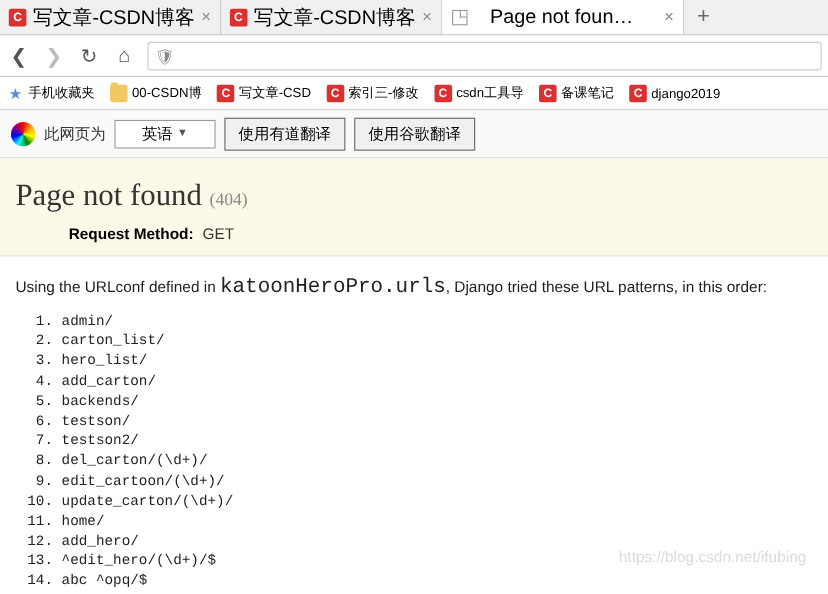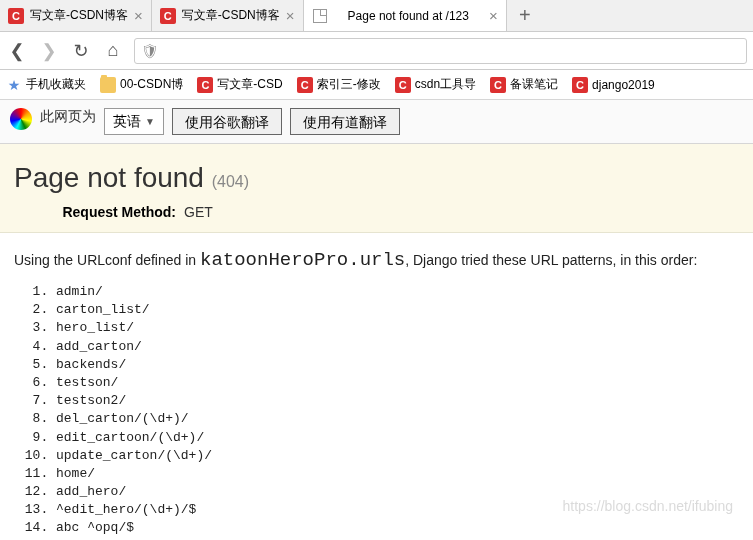--- a/index.html
+++ b/index.html
@@ -5,49 +5,49 @@
   * { margin: 0; padding: 0; box-sizing: border-box; }
   body { font-family: "Microsoft YaHei", Arial, sans-serif; font-size: 13px; background: #fff; color: #000; width: 753px; }
   
   .tabs-bar { display: flex; background: #f0f0f0; border-bottom: 1px solid #ccc; height: 32px; align-items: stretch; }
   .tab { display: flex; align-items: center; padding: 0 8px; border-right: 1px solid #ccc; min-width: 0; max-width: 220px; cursor: pointer; gap: 6px; }
   .tab.active { background: #fff; gap: 20px; }
   .tab-favicon { width: 16px; height: 16px; flex-shrink: 0; display: flex; align-items: center; justify-content: center; border-radius: 2px; }
   .c-icon { background: #dc3030; color: #fff; font-weight: bold; font-size: 11px; }
   .page-favicon { border: 1px solid #999; width: 14px; height: 14px; position: relative; background: #fff; }
   .page-favicon::after { content: ""; position: absolute; top: 0; right: 0; width: 5px; height: 5px; border-left: 1px solid #999; border-bottom: 1px solid #999; }
-  .tab-title { white-space: nowrap; overflow: hidden; text-overflow: ellipsis; flex: 1; font-size: 12px; }
+  .tab-title { white-space: nowrap; overflow: hidden; text-overflow: ellipsis; flex: 1; font-size: 18px; }
   .tab-close { color: #888; font-size: 15px; cursor: pointer; flex-shrink: 0; line-height: 1; }
   .new-tab { width: 36px; display: flex; align-items: center; justify-content: center; color: #666; font-size: 20px; cursor: pointer; }
 
   .nav-bar { display: flex; align-items: center; padding: 4px 6px; gap: 10px; border-bottom: 1px solid #ccc; height: 38px; }
   .nav-btn { color: #555; cursor: pointer; font-size: 18px; width: 22px; text-align: center; }
   .nav-btn.disabled { color: #bbb; }
   .addr-bar { flex: 1; display: flex; align-items: center; border: 1px solid #ccc; border-radius: 3px; padding: 3px 6px; gap: 6px; background: #fff; height: 26px; }
   .shield { color: #888; font-size: 14px; }
   .url { flex: 1; font-size: 14px; color: #333; outline: none; border: none; font-family: inherit; }
   .url .host { color: #000; }
   .url .rest { color: #888; }
 
   .bookmarks-bar { display: flex; align-items: center; padding: 4px 6px; gap: 14px; border-bottom: 1px solid #d6d6d6; height: 30px; font-size: 12px; }
   .bm-item { display: flex; align-items: center; gap: 4px; cursor: pointer; white-space: nowrap; }
   .bm-icon { width: 16px; height: 16px; flex-shrink: 0; display: flex; align-items: center; justify-content: center; border-radius: 2px; }
   .folder-icon { background: #f4c860; border-radius: 2px; position: relative; }
   .folder-icon::before { content: ""; position: absolute; top: -2px; left: 1px; width: 6px; height: 3px; background: #f4c860; border-radius: 1px 1px 0 0; }
   .star-icon { color: #5a8edc; font-size: 14px; }
 
-  .translate-bar { display: flex; padding: 8px 10px; gap: 8px; background: #fafafa; border-bottom: 1px solid #d6d6d6; height: 44px; font-size: 14px; }
+  .translate-bar { display: flex; align-items: center; padding: 8px 10px; gap: 8px; background: #fafafa; border-bottom: 1px solid #d6d6d6; height: 44px; font-size: 14px; }
   .color-wheel { width: 22px; height: 22px; border-radius: 50%; background: conic-gradient(red,orange,yellow,green,cyan,blue,purple,red); }
   .tbar-text { color: #333; }
-  .tbar-select { border: 1px solid #999; background: #fff; padding: 3px 8px; cursor: pointer; display: flex; align-items: center; gap: 4px; font-size: 14px; }
+  .tbar-select { border: 1px solid #999; background: #fff; padding: 3px 24px; cursor: pointer; display: flex; align-items: center; gap: 4px; font-size: 14px; }
   .tbar-select .caret { font-size: 10px; color: #555; }
   .tbar-btn { border: 1px solid #666; background: #f0f0f0; padding: 5px 12px; cursor: pointer; font-size: 14px; }
 
   .page404 { background: #fcf9e8; padding: 18px 14px 6px 14px; border-bottom: 1px solid #e6e4d0; }
-  .page404 h1 { font-size: 28px; font-weight: normal; color: #333; margin-bottom: 10px; }
+  .page404 h1 { font-size: 28px; font-weight: normal; color: #333; margin-bottom: 10px; font-family: Liberation Serif, serif; }
   .page404 h1 .status { font-size: 16px; color: #888; }
   .kv-row { display: flex; font-size: 14px; margin-bottom: 6px; }
   .kv-row .k { width: 170px; text-align: right; font-weight: bold; color: #000000; padding-right: 8px; }
   .kv-row .v { color: #333; }
 
   .content { padding: 16px 14px 6px 14px; font-size: 14px; color: #222; }
   .content p { margin-bottom: 12px; }
   .content code, .mono { font-family: Liberation Mono, monospace; font-size: 19px; }
   .url-list { list-style: decimal; margin-left: 42px; font-family: "Consolas", "Courier New", monospace; font-size: 13px; line-height: 1.4; }
   
@@ -118,22 +118,22 @@
     </div>
   </div>
 
 <div class="translate-bar">
   <span class="color-wheel"></span>
   <span class="tbar-text">此网页为</span>
   <span class="tbar-select">
     <span>英语</span>
     <span class="caret">▼</span>
   </span>
+  <button class="tbar-btn">使用有道翻译</button>
   <button class="tbar-btn">使用谷歌翻译</button>
-  <button class="tbar-btn">使用有道翻译</button>
 </div>
 
 <div class="page404">
   <h1>
     <span>Page not found</span>
     <span class="status">(404)</span>
   </h1>
   <div class="kv-row">
     <div class="k">Request Method:</div>
     <div class="v">GET</div>

